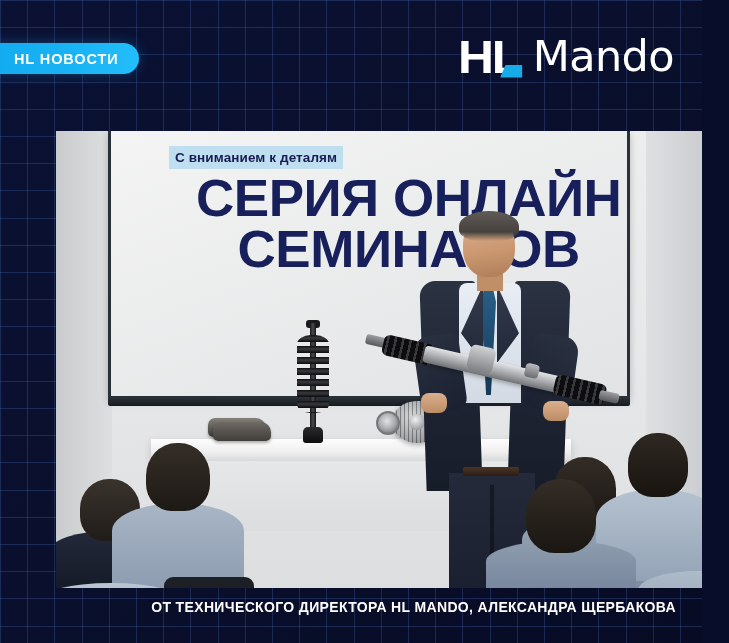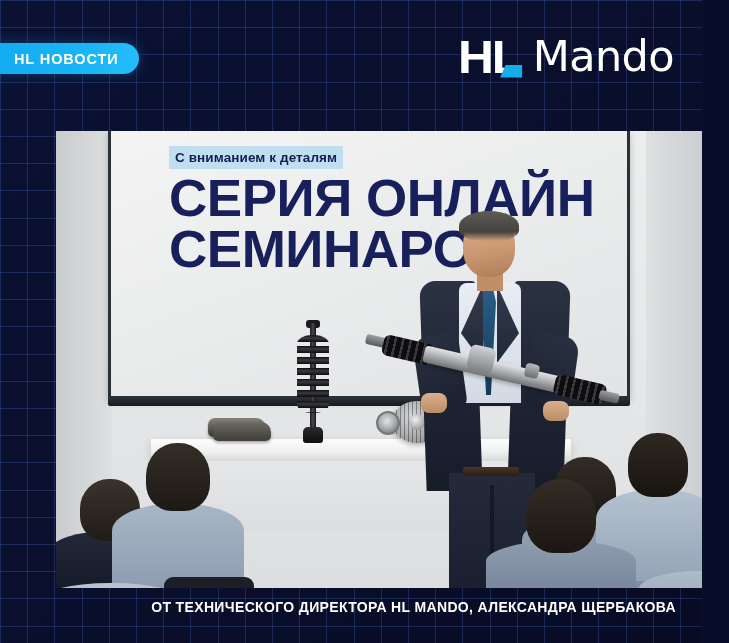--- a/index.html
+++ b/index.html
@@ -135,20 +135,21 @@
     font-size: 13.5px;
     font-weight: bold;
     letter-spacing: 0.1px;
     white-space: nowrap;
   }
 
   #headline {
     position: absolute;
     left: 58px; top: 42px;
     width: 470px;
+    text-align: center;
   }
   #headline .line {
     color: #17205a;
     font-size: 52px;
     font-weight: bold;
     line-height: 0.98;
     letter-spacing: -0.5px;
     white-space: nowrap;
     transform: scaleX(1.02);
     transform-origin: left center;

